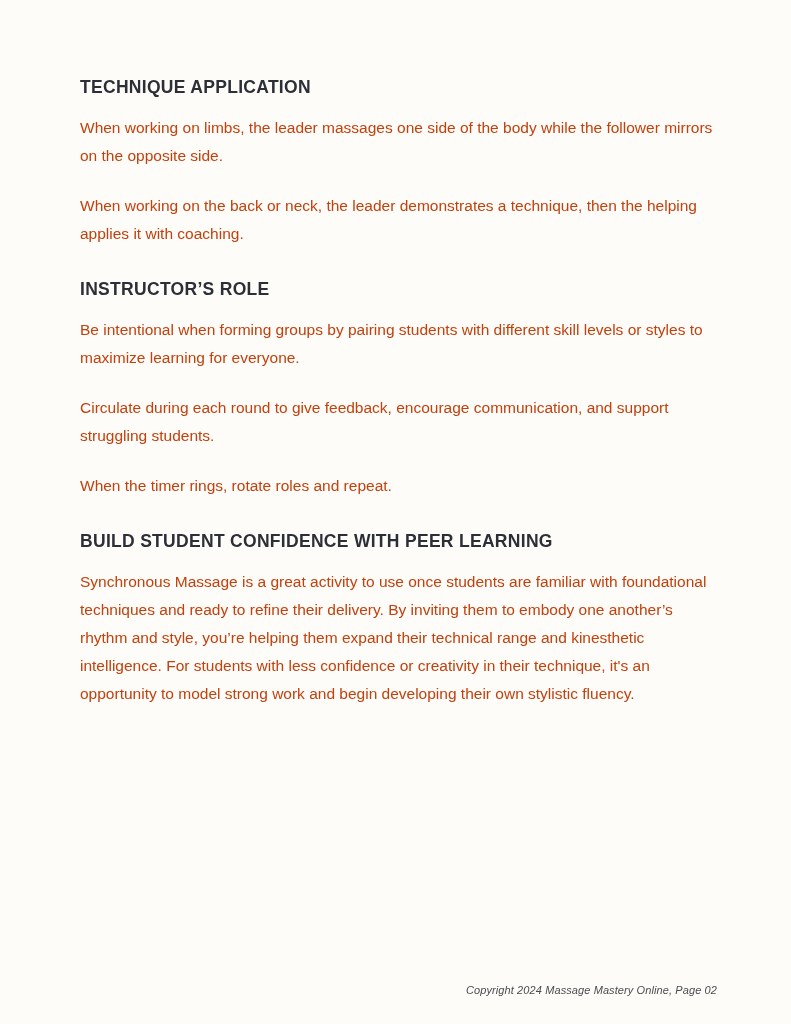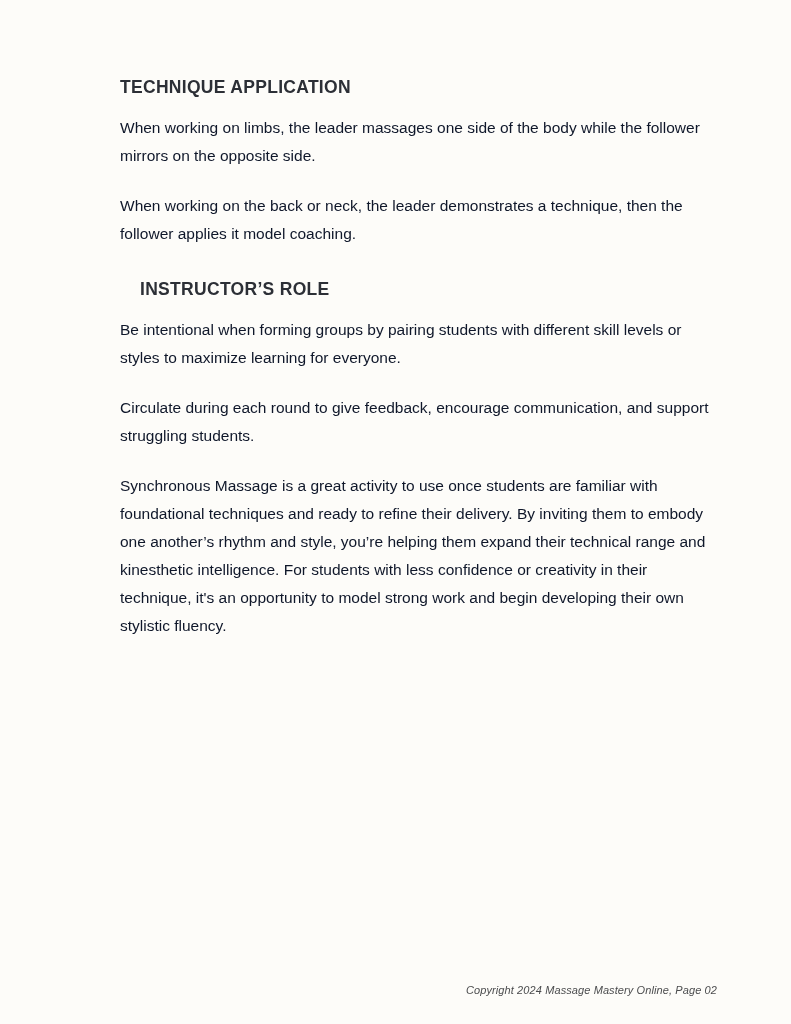--- a/index.html
+++ b/index.html
@@ -12,61 +12,62 @@
     position: relative;
     background: #fdfcf9;
     font-family: "Liberation Sans", sans-serif;
     overflow: hidden;
   }
   .page {
     position: relative;
     width: 791px;
     height: 1024px;
     box-sizing: border-box;
-    padding: 76px 74px 0 120px;
+    padding: 76px 74px 0 80px;
   }
   .section-heading {
     font-size: 17.5px;
     font-weight: 700;
     letter-spacing: 0.3px;
     color: #2c2f36;
     margin: 0 0 16px 0;
     line-height: 22px;
   }
   .section-heading + .paragraph {
     margin-top: 0;
   }
   .paragraph {
     font-size: 15.5px;
     line-height: 28px;
-    color: #0f172a;
+    color: #c2410c;
     margin: 0 0 22px 0;
     max-width: 638px;
   }
   .section-heading:not(:first-child) {
     margin-top: 30px;
-    margin-left: 20px;
   }
   .footer {
     position: absolute;
     right: 74px;
     bottom: 28px;
     font-size: 11px;
     color: #4b4c4e;
     letter-spacing: 0.1px;
     font-style: italic;
   }
 </style>
 </head>
 <body>
 
 <div class="page">
   <div id="document-body">
       <h2 class="section-heading">TECHNIQUE APPLICATION</h2>
       <p class="paragraph">When working on limbs, the leader massages one side of the body while the follower mirrors on the opposite side.</p>
-      <p class="paragraph">When working on the back or neck, the leader demonstrates a technique, then the follower applies it model coaching.</p>
+      <p class="paragraph">When working on the back or neck, the leader demonstrates a technique, then the helping applies it with coaching.</p>
       <h2 class="section-heading">INSTRUCTOR’S ROLE</h2>
       <p class="paragraph">Be intentional when forming groups by pairing students with different skill levels or styles to maximize learning for everyone.</p>
       <p class="paragraph">Circulate during each round to give feedback, encourage communication, and support struggling students.</p>
+      <p class="paragraph">When the timer rings, rotate roles and repeat.</p>
+      <h2 class="section-heading">BUILD STUDENT CONFIDENCE WITH PEER LEARNING</h2>
       <p class="paragraph">Synchronous Massage is a great activity to use once students are familiar with foundational techniques and ready to refine their delivery. By inviting them to embody one another’s rhythm and style, you’re helping them expand their technical range and kinesthetic intelligence. For students with less confidence or creativity in their technique, it's an opportunity to model strong work and begin developing their own stylistic fluency.</p>
     </div>
   <div class="footer">Copyright 2024 Massage Mastery Online, Page 02</div>
 </div>
 
 </body></html>

